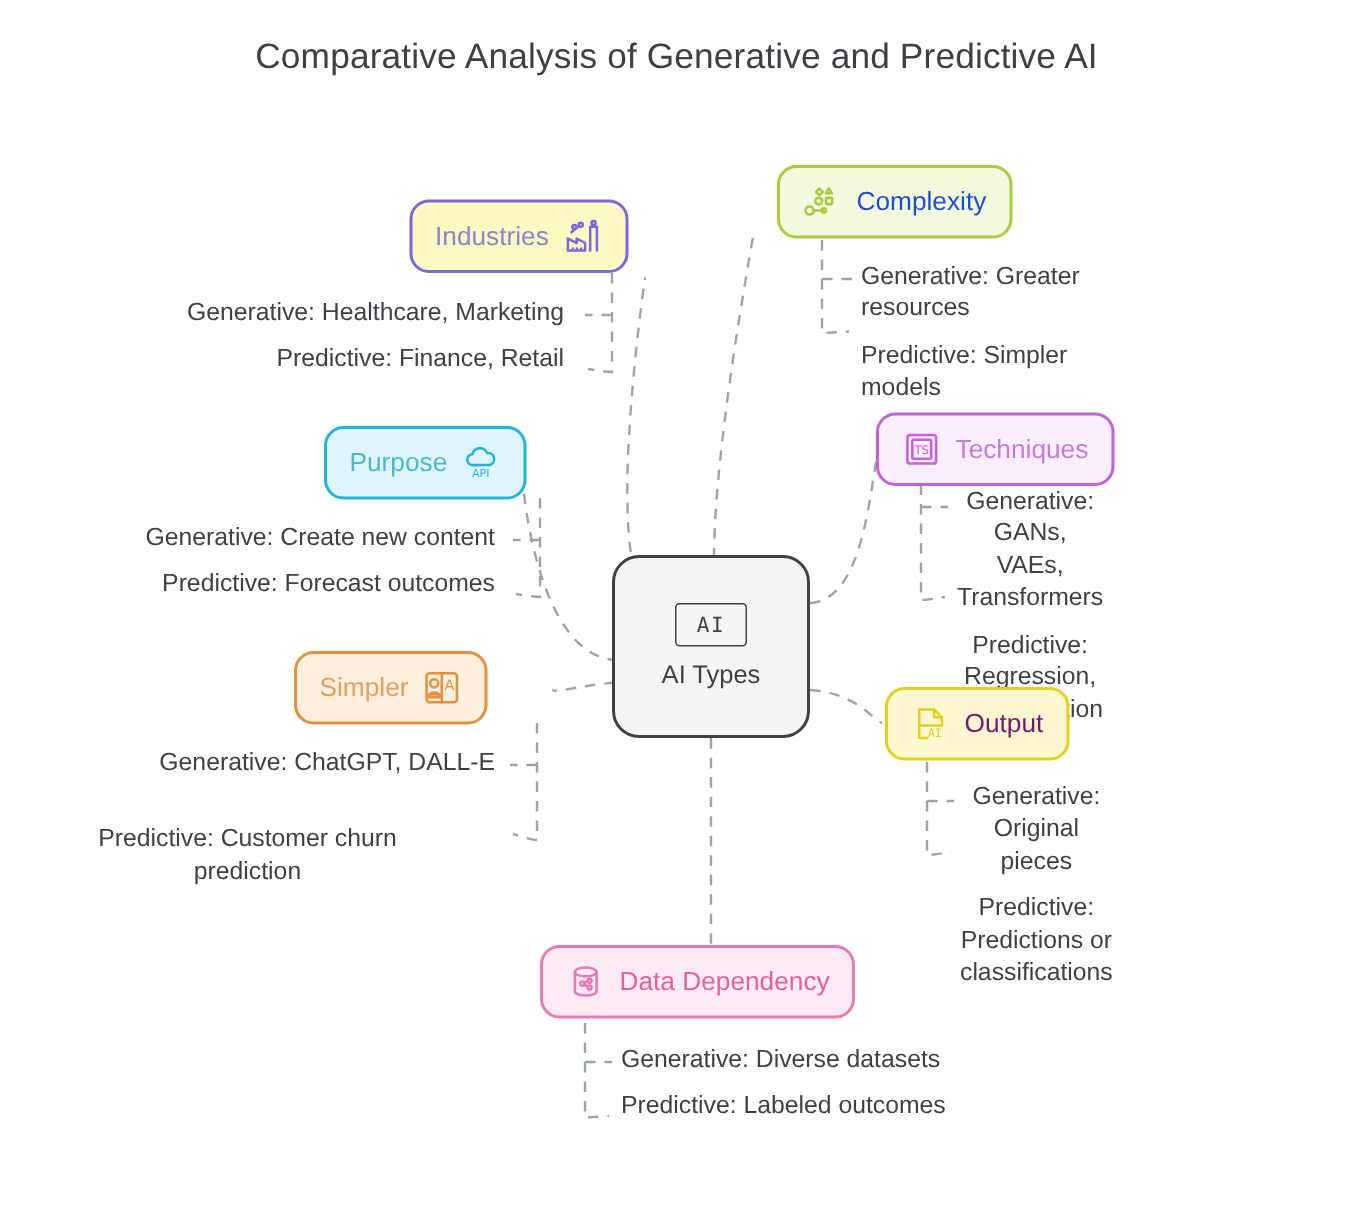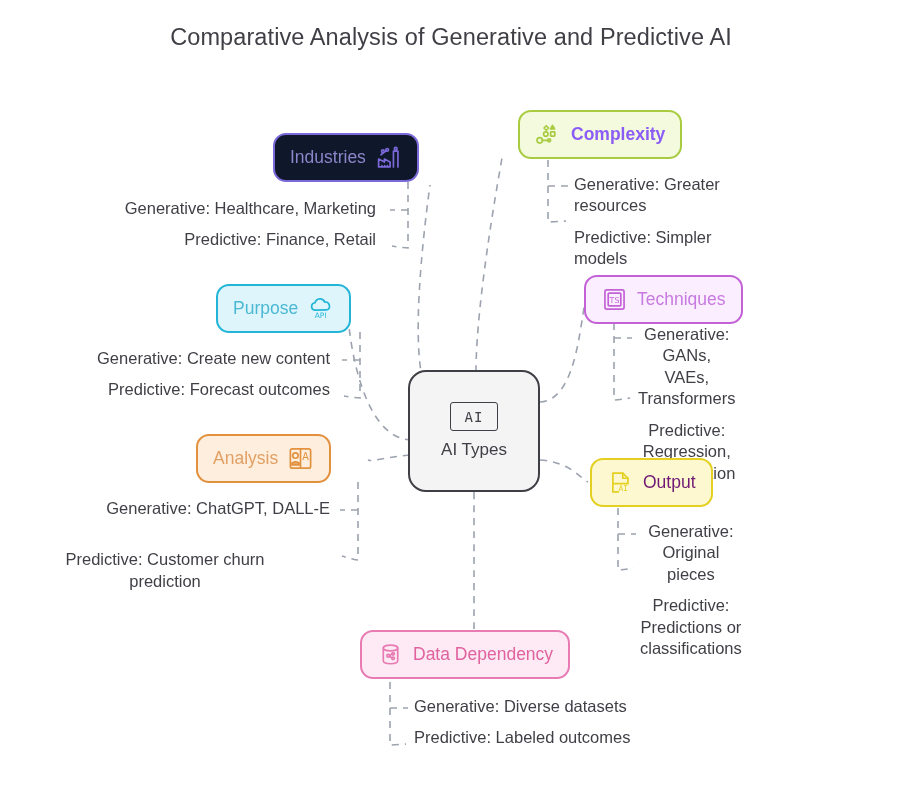--- a/index.html
+++ b/index.html
@@ -177,21 +177,21 @@
       <svg viewBox="0 0 24 24" fill="none" stroke="#a9cb3f" stroke-width="1.5" stroke-linecap="round" stroke-linejoin="round">
         <path d="M10 4.2 L12 6.2 L10 8.2 L8 6.2 Z"></path>
         <path d="M15.6 4 L17.4 7 L13.8 7 Z"></path>
         <circle cx="9.6" cy="11.6" r="2"></circle>
         <rect x="13.9" y="9.7" width="3.7" height="3.7" rx="0.5"></rect>
         <circle cx="4.2" cy="17.2" r="2.4"></circle>
         <path d="M6.6 17.2 L12.2 17.2"></path>
         <circle cx="12.6" cy="17.2" r="1.3"></circle>
       </svg>
     </span>
-    <span class="node-label" style="color: #8b5cf6; font-weight: bold;">Complexity</span>
+    <span class="node-label" style="color: #1d4ed8;">Complexity</span>
   </div>
   <div class="subs right" style="left:574px; top:174px;">
     <div class="sub-item">Generative: Greater resources</div>
     <div class="sub-item">Predictive: Simpler models</div>
   </div>
 
   <div class="node" id="node-techniques" style="left: 584px; top: 259px; border-color: rgb(195, 98, 214); background: rgb(251, 239, 255); margin-top: 16px;">
     <span class="node-icon">
       <svg viewBox="0 0 24 24" fill="none" stroke="#c362d6" stroke-width="1.5" stroke-linecap="round" stroke-linejoin="round">
         <rect x="3.5" y="3.5" width="17" height="17" rx="1.6"></rect>
@@ -236,21 +236,21 @@
         <path d="M11.2 12.6 L13.2 11.8 M11.2 13.7 L13.2 14.9"></path>
       </svg>
     </span>
     <span class="node-label" style="color: rgb(224, 98, 159);">Data Dependency</span>
   </div>
   <div class="subs right" style="left:414px; top:696px;">
     <div class="sub-item">Generative: Diverse datasets</div>
     <div class="sub-item">Predictive: Labeled outcomes</div>
   </div>
 
-  <div class="node icon-right" id="node-industries" style="left: 273px; top: 133px; border-color: rgb(123, 104, 217); background: #0f172a;">
+  <div class="node icon-right" id="node-industries" style="left: 273px; top: 133px; border-color: rgb(123, 104, 217); background: #fef9c3;">
     <span class="node-icon">
       <svg viewBox="0 0 24 24" fill="none" stroke="#7b68d9" stroke-width="1.5" stroke-linecap="round" stroke-linejoin="round">
         <path d="M3.2 20.4 V13.4 L8.4 16 V13.4 L13.4 16 V20.4 Z"></path>
         <path d="M16.4 20.4 V6.4 H20.4 V20.4"></path>
         <circle cx="18.4" cy="4.2" r="1.2"></circle>
         <circle cx="7" cy="6.5" r="1.2"></circle>
         <circle cx="10.8" cy="5.2" r="1.2"></circle>
         <path d="M5.3 9.6 L8 7.4 M8.3 7.1 L10 6"></path>
         <path d="M6.2 19.2 h0.01 M8.6 19.2 h0.01 M11 19.2 h0.01"></path>
       </svg>
@@ -280,21 +280,21 @@
     <span class="node-icon">
       <svg viewBox="0 0 24 24" fill="none" stroke="#e2913f" stroke-width="1.5" stroke-linecap="round" stroke-linejoin="round">
         <rect x="3" y="3.4" width="18" height="17.2" rx="1.8"></rect>
         <path d="M12 3.4 V20.6"></path>
         <circle cx="7.5" cy="9.4" r="2.4"></circle>
         <path d="M4.3 17.6 a3.3 3.3 0 0 1 6.5 0 Z"></path>
         <path d="M4.3 16 h6.5"></path>
         <text x="16.6" y="13.2" font-family="DejaVu Sans, sans-serif" font-size="8.6" fill="#e2913f" stroke="none" text-anchor="middle">A</text>
       </svg>
     </span>
-    <span class="node-label" style="color: rgb(226, 160, 100);">Analysis</span>
+    <span class="node-label" style="color: rgb(226, 160, 100);">Simpler</span>
   </div>
   <div class="subs left wrapped-left" style="left:0px; top:498px; width:330px;gap:20px;">
     <div class="sub-item" style="text-align:right;">Generative: ChatGPT, DALL-E</div>
     <div class="sub-item" style="text-align:center; width:100%;">Predictive: Customer churn
 prediction</div>
   </div>
 
 </div>
 
 </body></html>

